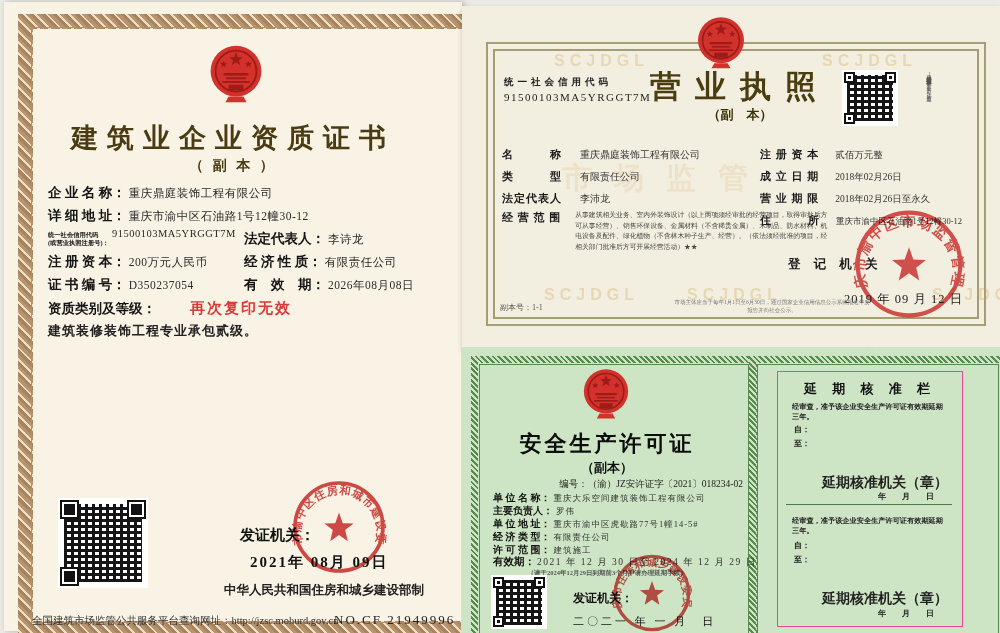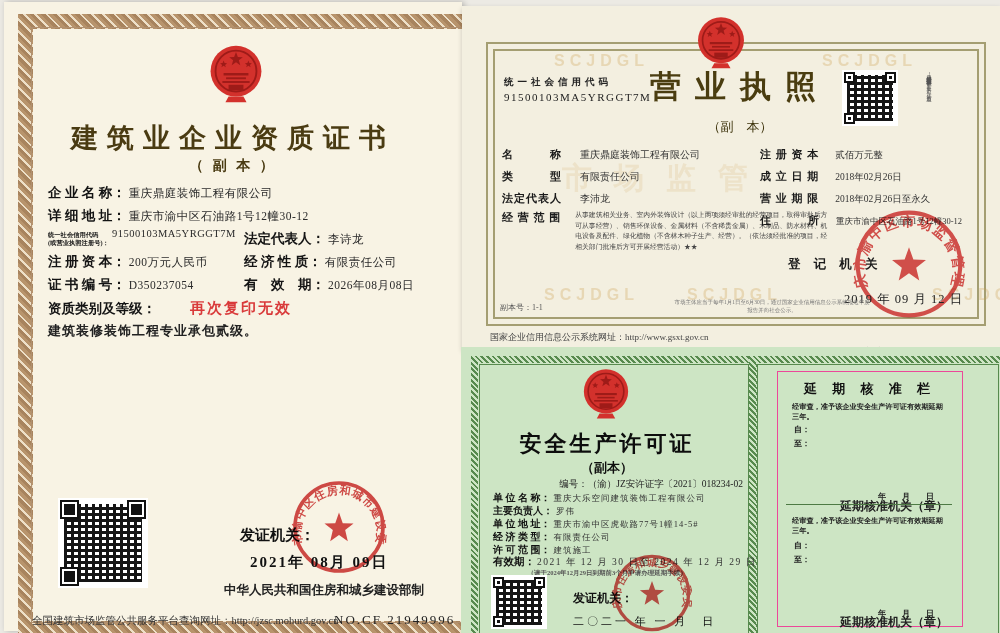--- a/index.html
+++ b/index.html
@@ -32,21 +32,21 @@
 
   
   .cert2{left:462px;top:6px;width:538px;height:344px;background:#f3efe0;
          box-shadow:0 2px 5px rgba(0,0,0,.18);}
   .c2-frame{left:24px;top:36px;width:496px;height:280px;border:2px solid #a49e72;
             box-shadow:inset 0 0 0 5px #f3efe0, inset 0 0 0 7px #a49e72;}
   .c2-credit-label{left:42px;top:70px;font-size:9.5px;font-weight:bold;color:#222;letter-spacing:4px;}
   .c2-credit-code{left:42px;top:85px;font-size:11px;color:#222;letter-spacing:1.5px;}
   .c2-title{left:128px;top:60px;width:300px;text-align:center;font-size:31px;font-weight:bold;
             color:#4a3d10;letter-spacing:14px;}
-  .c2-sub{left:128px;top:112px;width:300px;text-align:center;font-size:13px;font-weight:normal;color:#3a3008;}
+  .c2-sub{left:128px;top:100px;width:300px;text-align:center;font-size:13px;font-weight:bold;color:#3a3008;}
   .c2-label{font-size:11px;font-weight:bold;color:#1a1a1a;letter-spacing:1px;}
   .c2-value{font-size:10px;color:#333;}
   .c2-scope{font-size:6.8px;line-height:1.55;color:#444;width:252px;white-space:normal;text-align:justify;}
   .c2-registrar{left:326px;top:250px;font-size:12.5px;font-weight:bold;color:#1a1a1a;letter-spacing:5px;}
   .c2-date{left:382px;top:285px;font-size:12.5px;color:#222;letter-spacing:1px;}
   .c2-copyno{left:38px;top:296px;font-size:8px;color:#555;}
   .c2-annual{left:212px;top:293px;width:196px;font-size:5.5px;color:#777;text-align:center;line-height:1.45;}
   .c2-footer-url{left:28px;top:325px;font-size:9px;color:#444;}
   .c2-footer-right{left:330px;top:339px;width:202px;text-align:right;font-size:12px;color:#444;}
   .wm-en{font-size:16px;font-weight:bold;color:rgba(205,160,80,.30);letter-spacing:5px;
@@ -71,21 +71,21 @@
   .c3-value{font-size:8.5px;color:#333;margin-left:3px;letter-spacing:1px;}
   .c3-validity-value{font-size:9.5px;color:#333;margin-left:2px;letter-spacing:1.5px;}
   .c3-note{left:22px;top:222px;width:248px;text-align:center;font-size:6.5px;font-weight:bold;color:#555;}
   .c3-issuer{left:112px;top:243px;font-size:12px;font-weight:bold;color:#111;}
   .c3-date{left:112px;top:267px;font-size:11px;color:#111;letter-spacing:3px;}
   .c3-innerbox{left:316px;top:24px;width:184px;height:254px;border:1px solid #ec4899;}
   .c3-ext-title{left:0;top:8px;width:184px;text-align:center;font-size:13px;font-weight:bold;
                 color:#111;letter-spacing:6px;}
   .c3-ext-line{left:14px;width:158px;font-size:7.2px;font-weight:bold;color:#222;white-space:normal;}
   .c3-ext-fromto{left:16px;font-size:8px;font-weight:bold;color:#222;}
-  .c3-ext-auth{left:0;width:170px;text-align:right;font-size:12px;font-weight:bold;color:#222;margin-top:24px;}
+  .c3-ext-auth{left:0;width:170px;text-align:right;font-size:14px;font-weight:bold;color:#222;}
   .c3-ext-date{left:0;width:160px;text-align:right;font-size:8px;font-weight:bold;color:#222;letter-spacing:4px;}
   .c3-divider{left:8px;top:132px;width:166px;border-top:1px solid #4d7a44;}
 
   
   .qr{background:#fff;box-shadow:0 0 0 2px #fff;}
   .qr-cells{position:absolute;inset:5%;
     background-image:
       repeating-linear-gradient(0deg,#151515 0 3px,transparent 3px 6px),
       repeating-linear-gradient(90deg,#151515 0 3px,#fff 3px 7px);}
   .qr-f{position:absolute;width:22%;height:22%;border:2.5px solid #111;background:#fff;box-sizing:border-box;}
@@ -259,21 +259,20 @@
     <circle cx="60" cy="60" r="55" fill="none" stroke="#d84545" stroke-width="4.5"></circle>
     <text fill="#d84545" font-size="15" font-weight="bold" letter-spacing="2">
       <textPath href="#arc2" startOffset="50%" text-anchor="middle">重庆市渝中区市场监督管理局</textPath>
     </text>
     <path d="M60,42 L64.7,55.3 L78.2,55.75 L67.7,63.9 L71,77.75 L60,70 L49,77.75 L52.3,63.9 L41.8,55.75 L55.3,55.3 Z" fill="#d84545"></path>
   </svg>
 
   <div class="abs c2-date">2019 年 09 月 12 日</div>
   <div class="abs c2-copyno">副本号：1-1</div>
   <div class="abs c2-annual">市场主体应当于每年1月1日至6月30日，通过国家企业信用信息公示系统报送年度报告并向社会公示。</div>
-  <div class="abs c2-footer-url">国家企业信用信息公示系统网址：http://www.gsxt.gov.cn</div>
   <div class="abs c2-footer-right">国家市场监督管理总局监制</div>
 </div>
 
 <div class="abs cert3">
   <div class="abs c3-panel c3-left"></div>
   <div class="abs c3-panel c3-right"></div>
 
   <svg class="abs" style="left:118px;top:15px" width="54" height="62" viewBox="0 0 100 100">
       <use href="#emblem"></use>
     </svg>

